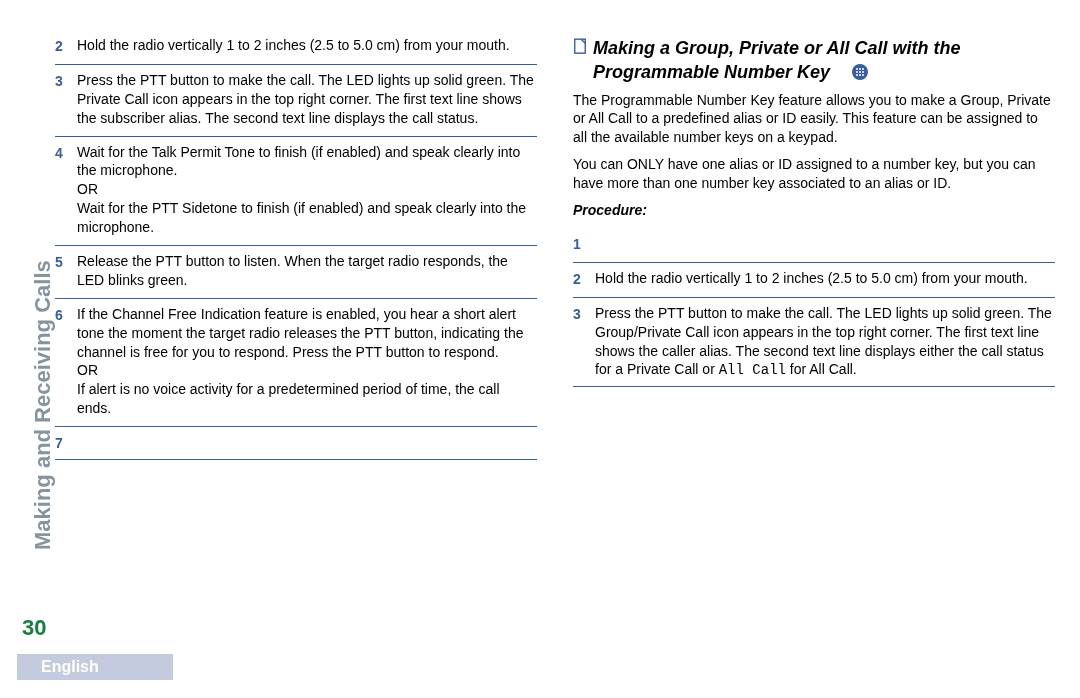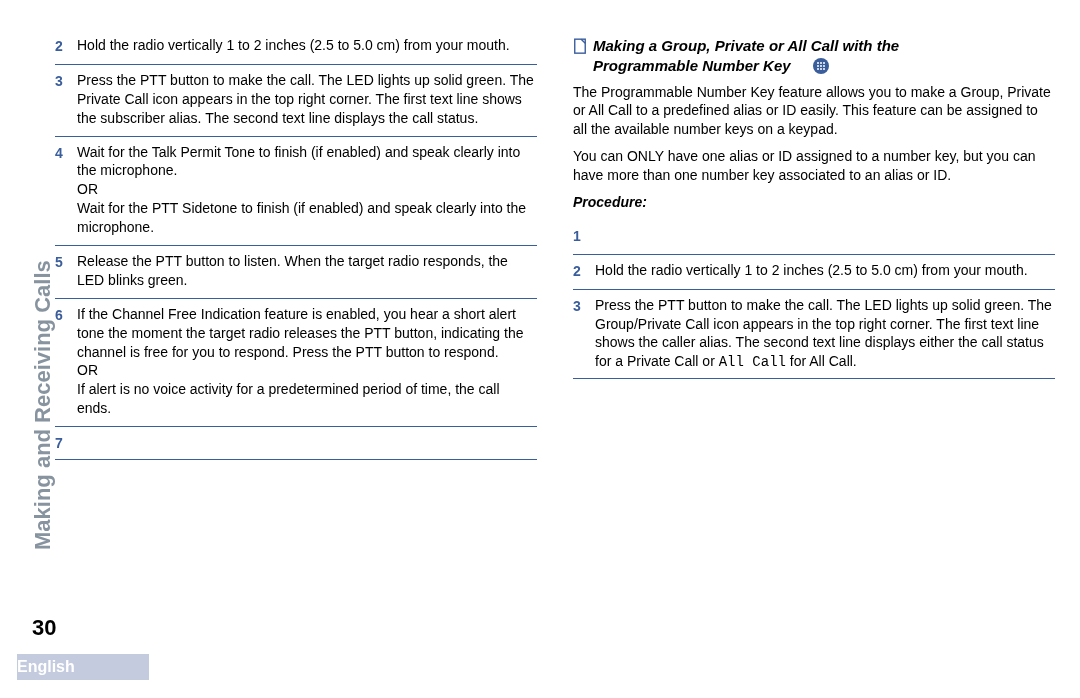--- a/index.html
+++ b/index.html
@@ -28,37 +28,36 @@
     font-size: 22px;
     font-weight: bold;
     text-align: left;
     left: 30px;
     top: 550px;
   }
   .page-number {
     position: absolute;
     left: 22px;
     top: 615px;
-    color: #000000;
+    color: #15803d;
     font-size: 22px;
     font-weight: bold;
-    margin-left: 10px;
   }
   .language-tab {
     position: absolute;
     left: 17px;
     top: 654px;
     width: 132px;
     height: 26px;
     background: #c4cbde;
     color: #fff;
     font-weight: bold;
     font-size: 16px;
     line-height: 26px;
-    padding-left: 0;
+    padding-left: 24px;
   }
   .columns {
     position: absolute;
     left: 55px;
     top: 36px;
     right: 20px;
     display: flex;
     gap: 36px;
   }
   .col {
@@ -97,21 +96,21 @@
   .heading-row .hicon {
     width: 14px;
     flex: 0 0 14px;
     margin-top: 2px;
     color: #3a5d9c;
   }
   .heading-row .htext {
     flex: 1 1 auto;
     font-weight: bold;
     font-style: italic;
-    font-size: 15px;
+    font-size: 18px;
   }
   .heading-row .htext .line2 {
     display: flex;
     align-items: center;
     gap: 22px;
   }
   .circle-icon {
     display: inline-flex;
     width: 16px; height: 16px;
     border-radius: 50%;

